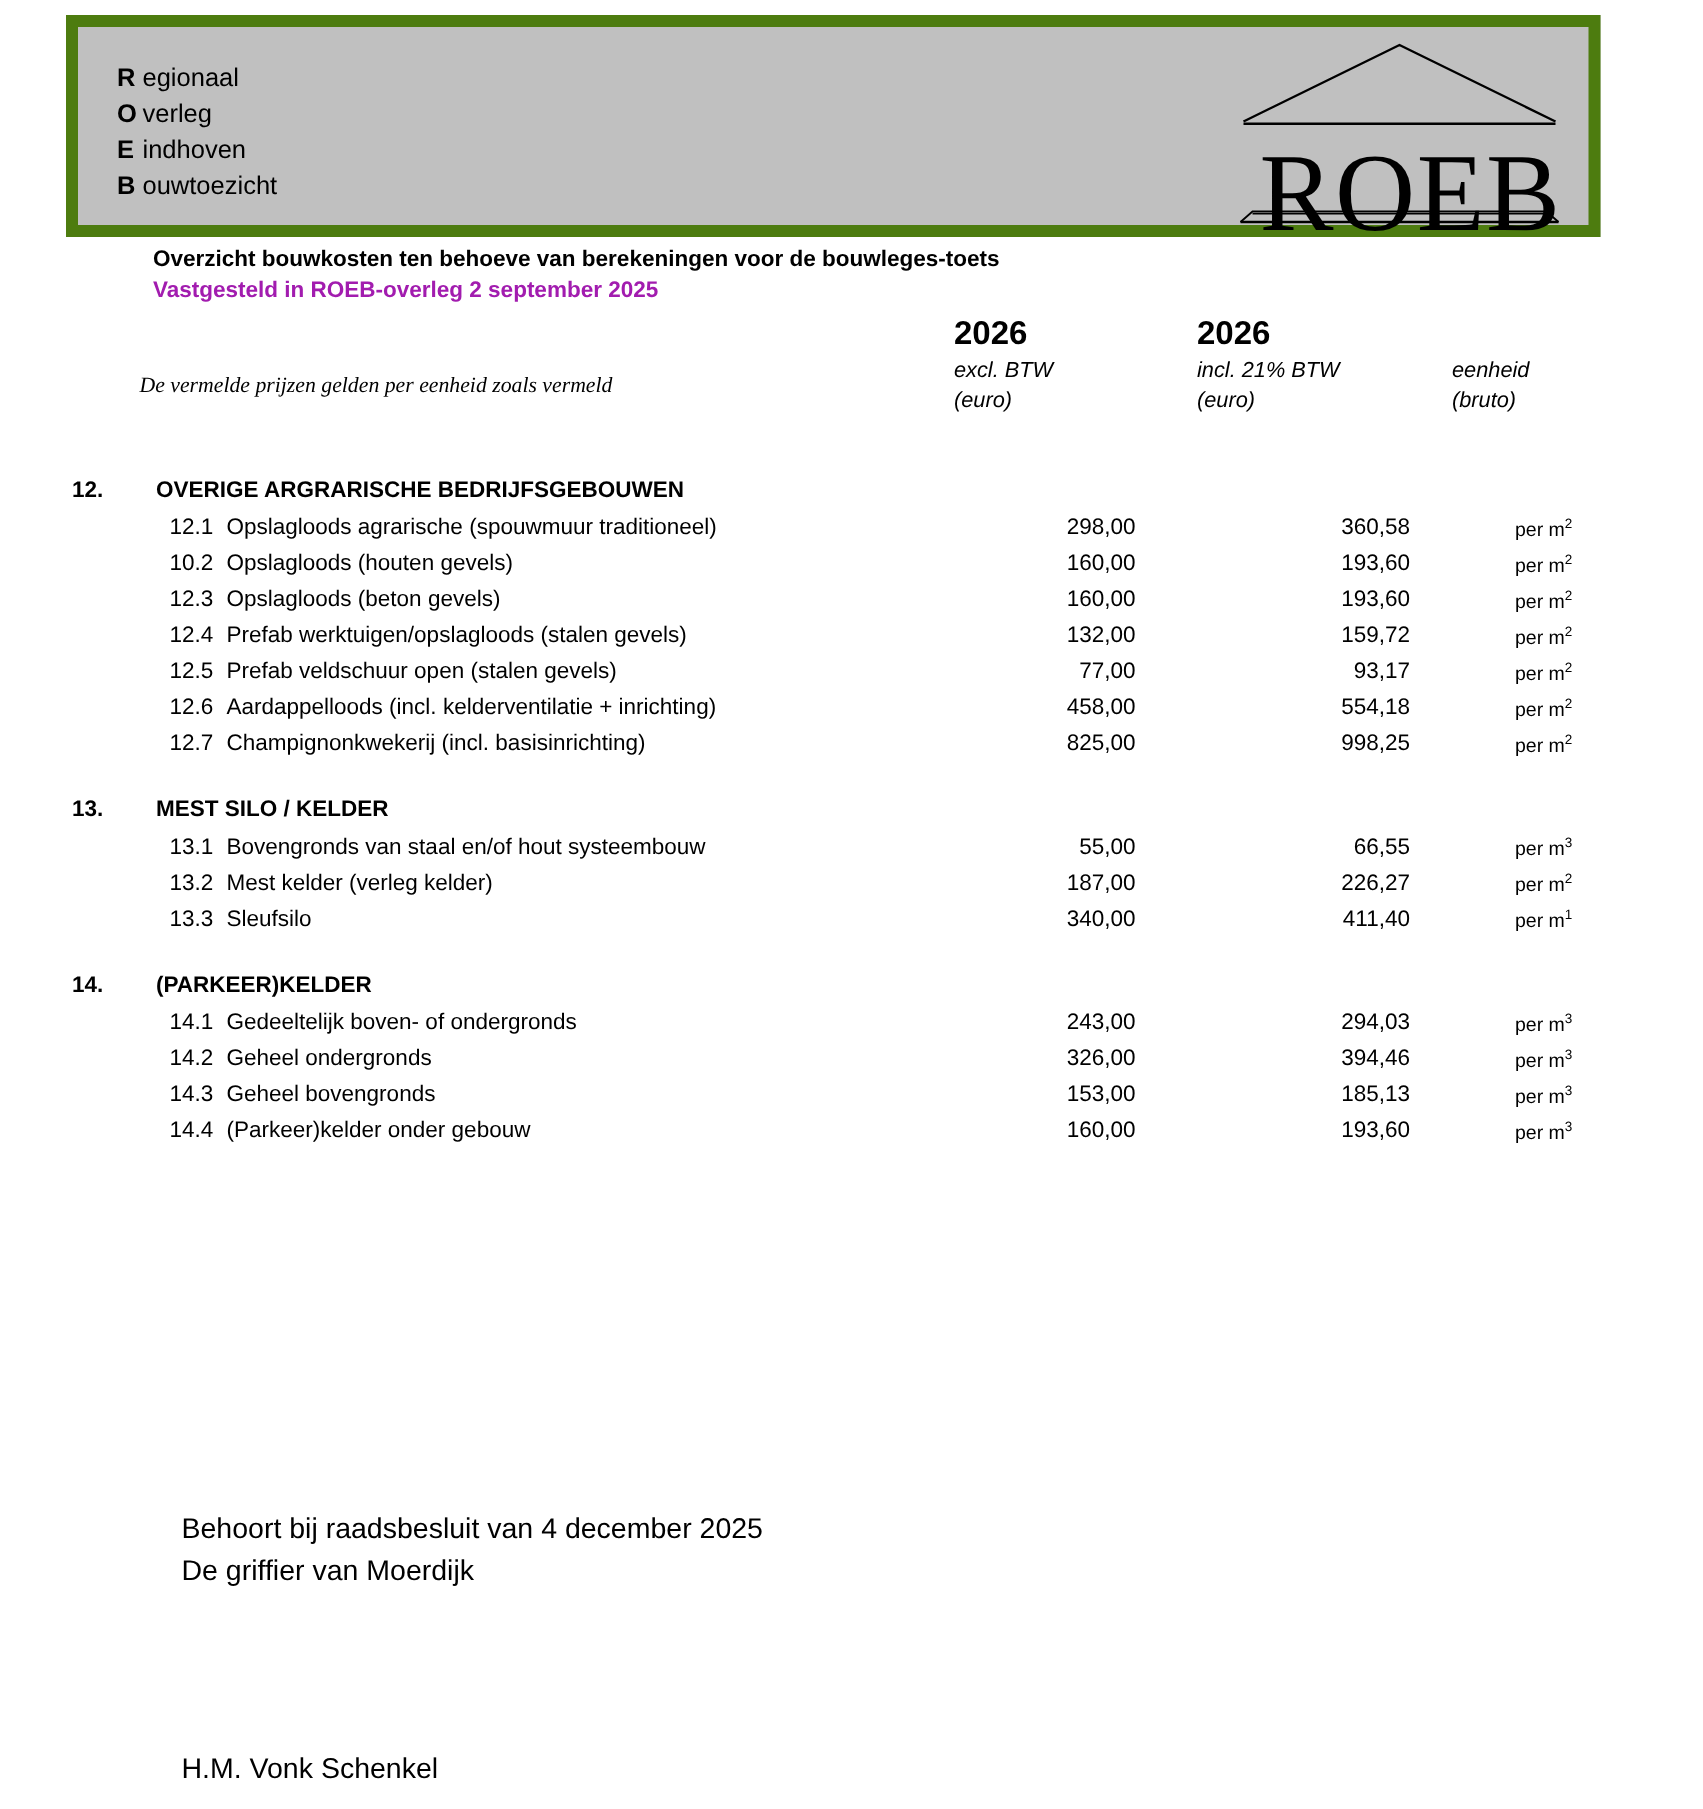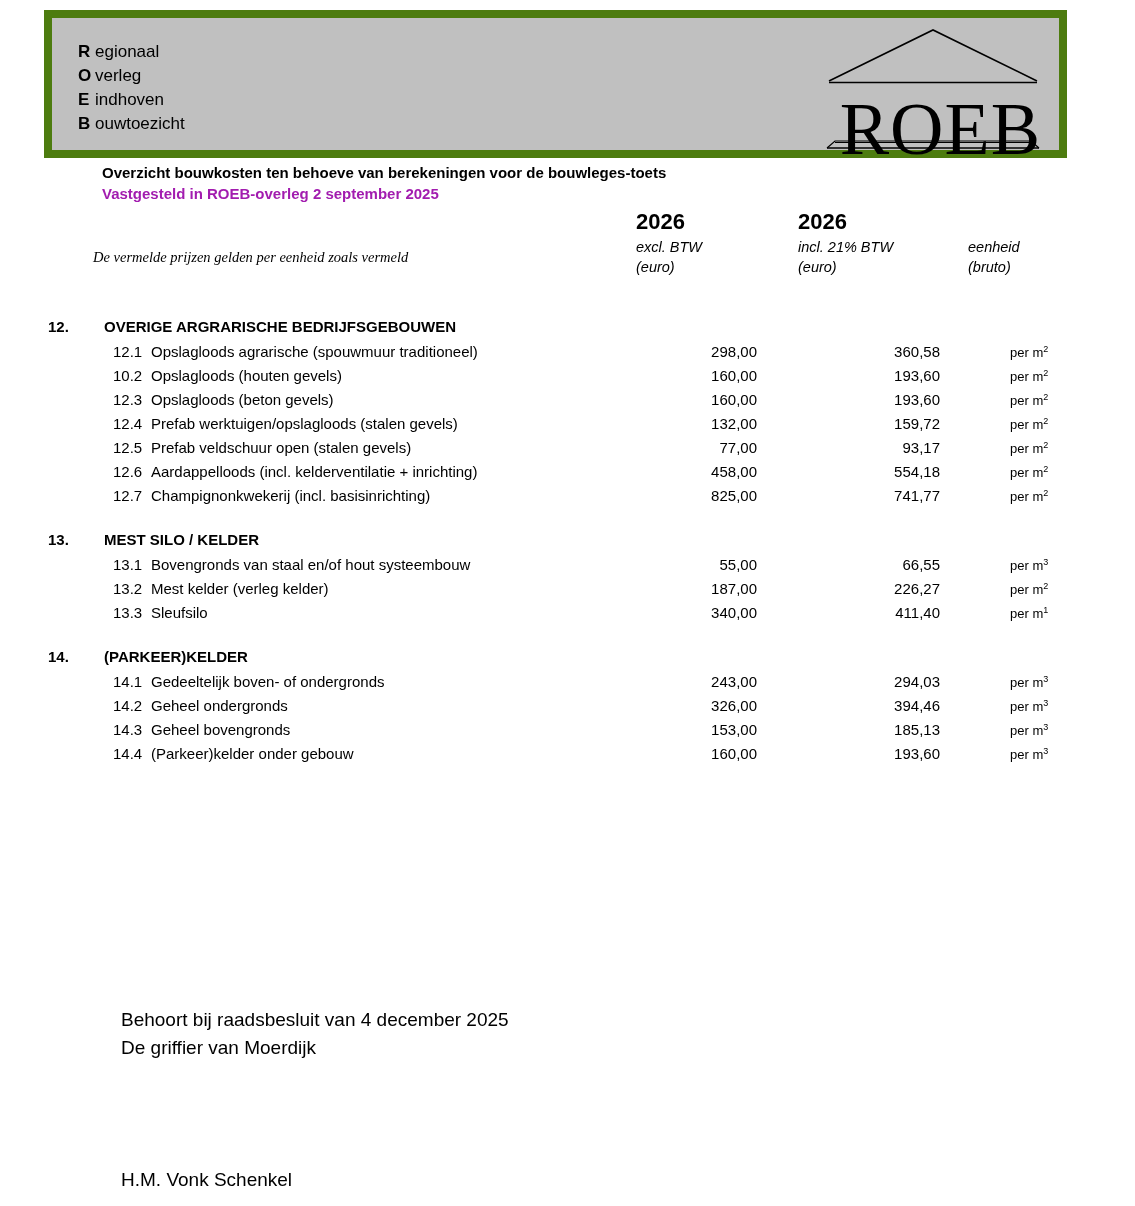--- a/index.html
+++ b/index.html
@@ -335,21 +335,21 @@
         <span class="row-num">12.6</span>
         <span class="row-desc">Aardappelloods (incl. kelderventilatie + inrichting)</span>
         <span class="row-excl">458,00</span>
         <span class="row-incl">554,18</span>
         <span class="row-unit"><span>per m</span><sup>2</sup></span>
       </div>
       <div class="row">
         <span class="row-num">12.7</span>
         <span class="row-desc">Champignonkwekerij (incl. basisinrichting)</span>
         <span class="row-excl">825,00</span>
-        <span class="row-incl">741,77</span>
+        <span class="row-incl">998,25</span>
         <span class="row-unit"><span>per m</span><sup>2</sup></span>
       </div>
     </div>
     <div class="section-gap"></div>
     <div class="section">
       <div class="section-head">
         <span class="section-num">13.</span>
         <span class="section-title">MEST SILO / KELDER</span>
       </div>
       <div class="row">

